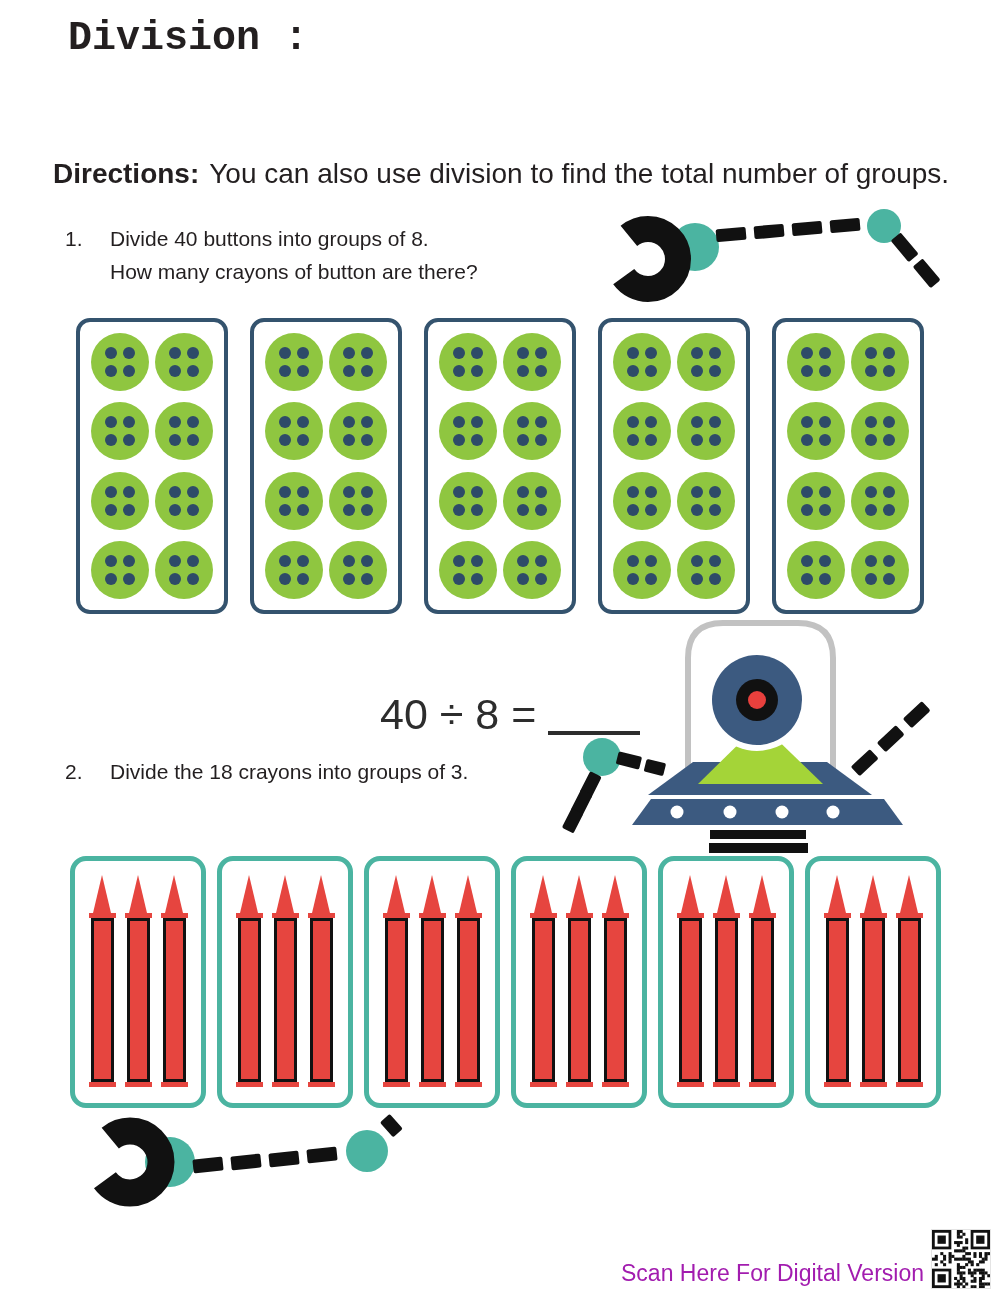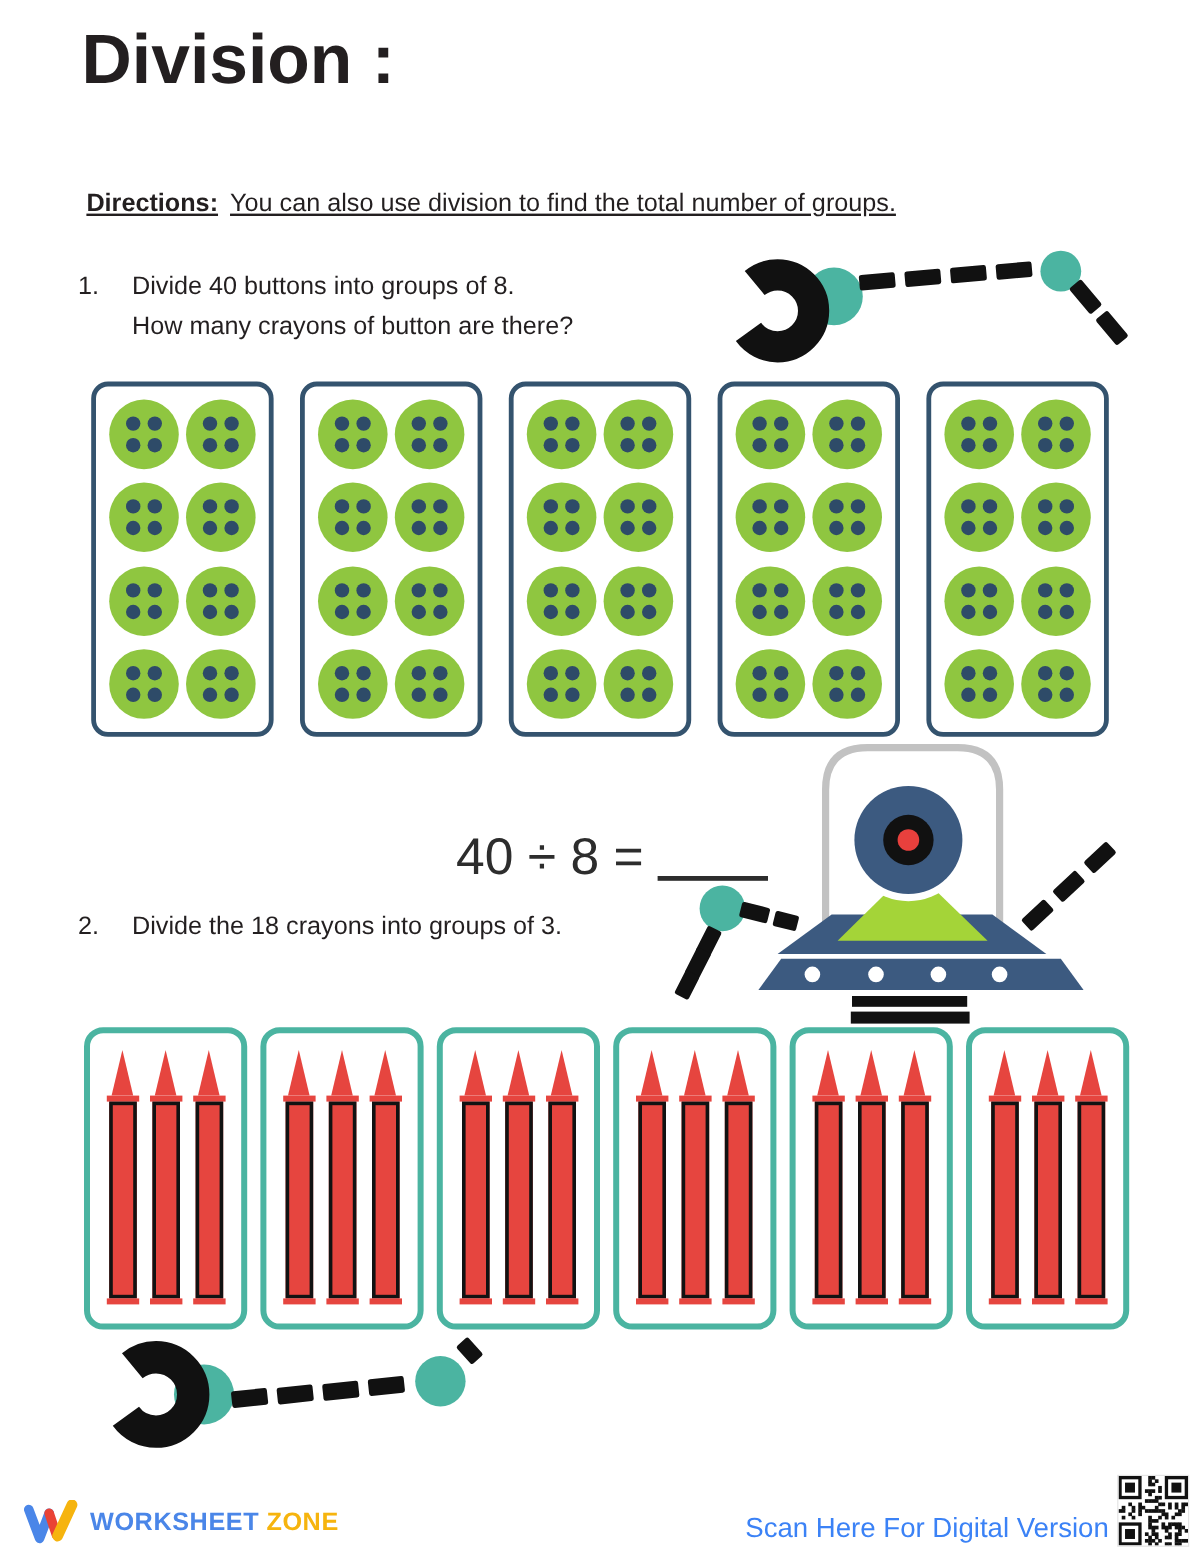--- a/index.html
+++ b/index.html
@@ -1,22 +1,22 @@
 <!DOCTYPE html>
 <html><head>
 <meta charset="utf-8">
 <style>
   html,body{margin:0;padding:0;background:#fff;}
   .page{position:relative;width:1000px;height:1294px;background:#fff;overflow:hidden;
         font-family:"Liberation Sans",sans-serif;color:#231f20;}
 
-  .title{position:absolute;left:68px;top:16px;font-size:58px;font-weight:700;letter-spacing:0;}
+  .title{position:absolute;left:68px;top:16px;font-size:40px;font-weight:700;letter-spacing:0;font-family:Liberation Mono, monospace;}
   .subtitle{position:absolute;left:70px;top:92px;font-size:25px;font-weight:700;}
 
-  .directions{position:absolute;left:72px;top:158px;font-size:21px;text-decoration:underline;}
+  .directions{position:absolute;left:53px;top:158px;font-size:28px;}
   .directions .dlabel{font-weight:700;margin-right:10px;}
 
   .problem{position:absolute;font-size:21px;line-height:33px;}
   .problem .pnum{position:absolute;left:-45px;top:0;}
   .p1{left:110px;top:222px;}
   .p2{left:110px;top:755px;}
 
   .groups-row{position:absolute;display:flex;}
   .button-row{left:76px;top:318px;gap:22px;}
   .button-box{width:152px;height:296px;box-sizing:border-box;background:#fff;
@@ -46,21 +46,21 @@
 
   .arm-top{position:absolute;left:595px;top:203px;}
   .robot{position:absolute;left:555px;top:613px;}
   .arm-bottom{position:absolute;left:75px;top:1105px;}
 
   .footer-logo{position:absolute;left:20px;top:1250px;display:flex;align-items:center;gap:9px;}
   .brand{font-size:21px;font-weight:700;letter-spacing:.5px;white-space:nowrap;}
   .brand .w1{color:var(--brand_blue,#4a86e8);}
   .brand .w2{color:var(--brand_yellow,#f6b40e);margin-left:6px;}
 
-  .scan-text{position:absolute;right:76px;top:1260px;font-size:23px;color:#3b82f6;}
+  .scan-text{position:absolute;right:76px;top:1260px;font-size:23px;color:#a21caf;}
   .qr{position:absolute;left:932px;top:1230px;width:58px;height:58px;background:#fff;
       outline:1px solid #e4e4e4;}
 </style>
 </head>
 <body>
 
 <div class="page" style="--button_green: #8fc640; --button_dot_navy: #2e4b68; --box_border_navy: #34536e; --crayon_red: #e6453f; --teal: #4bb4a1; --robot_navy: #3c5a80; --robot_green: #a4d438; --dome_gray: #c2c2c2; --eye_red: #e8403d; --brand_blue: #4a86e8; --brand_yellow: #f6b40e; --logo_red: #ea4335;">
 
   <div class="title">Division :</div>
 
@@ -512,30 +512,20 @@
       <rect x="118" y="53" width="30" height="14" rx="2" transform="rotate(-6 133 60)"></rect>
       <rect x="156" y="50" width="30" height="14" rx="2" transform="rotate(-6 171 57)"></rect>
       <rect x="194" y="47" width="30" height="14" rx="2" transform="rotate(-6 209 54)"></rect>
       <rect x="232" y="43" width="30" height="14" rx="2" transform="rotate(-6 247 50)"></rect>
     </g>
     <circle cx="292" cy="46" r="21" fill="var(--teal,#4bb4a1)"></circle>
     <rect x="306" y="14" width="20" height="13" rx="2" fill="#111" transform="rotate(48 316 21)"></rect>
   </svg>
 
 
-  <div class="footer-logo">
-    <svg width="46" height="38" viewBox="0 0 46 38">
-      <path d="M4 8 L13 32 L21 11" fill="none" stroke="var(--brand_blue,#4a86e8)" stroke-width="8" stroke-linecap="round" stroke-linejoin="round"></path>
-      <path d="M21 11 L27 29" fill="none" stroke="var(--logo_red,#ea4335)" stroke-width="8" stroke-linecap="round"></path>
-      <path d="M28 30 L40 4" fill="none" stroke="var(--brand_yellow,#f6b40e)" stroke-width="9" stroke-linecap="round"></path>
-    </svg>
-    <div class="brand">
-      <span class="w1">WORKSHEET</span><span class="w2">ZONE</span>
-    </div>
-  </div>
 
   <div class="scan-text">Scan Here For Digital Version</div>
   <div class="qr"><svg width="58" height="58" viewBox="0 0 58 58">
         <rect x="24.86" y="0.00" width="3.06" height="3.06" fill="#111"></rect>
         <rect x="27.62" y="0.00" width="3.06" height="3.06" fill="#111"></rect>
         <rect x="24.86" y="2.76" width="3.06" height="3.06" fill="#111"></rect>
         <rect x="30.38" y="2.76" width="3.06" height="3.06" fill="#111"></rect>
         <rect x="24.86" y="5.52" width="3.06" height="3.06" fill="#111"></rect>
         <rect x="27.62" y="5.52" width="3.06" height="3.06" fill="#111"></rect>
         <rect x="33.14" y="8.29" width="3.06" height="3.06" fill="#111"></rect>

